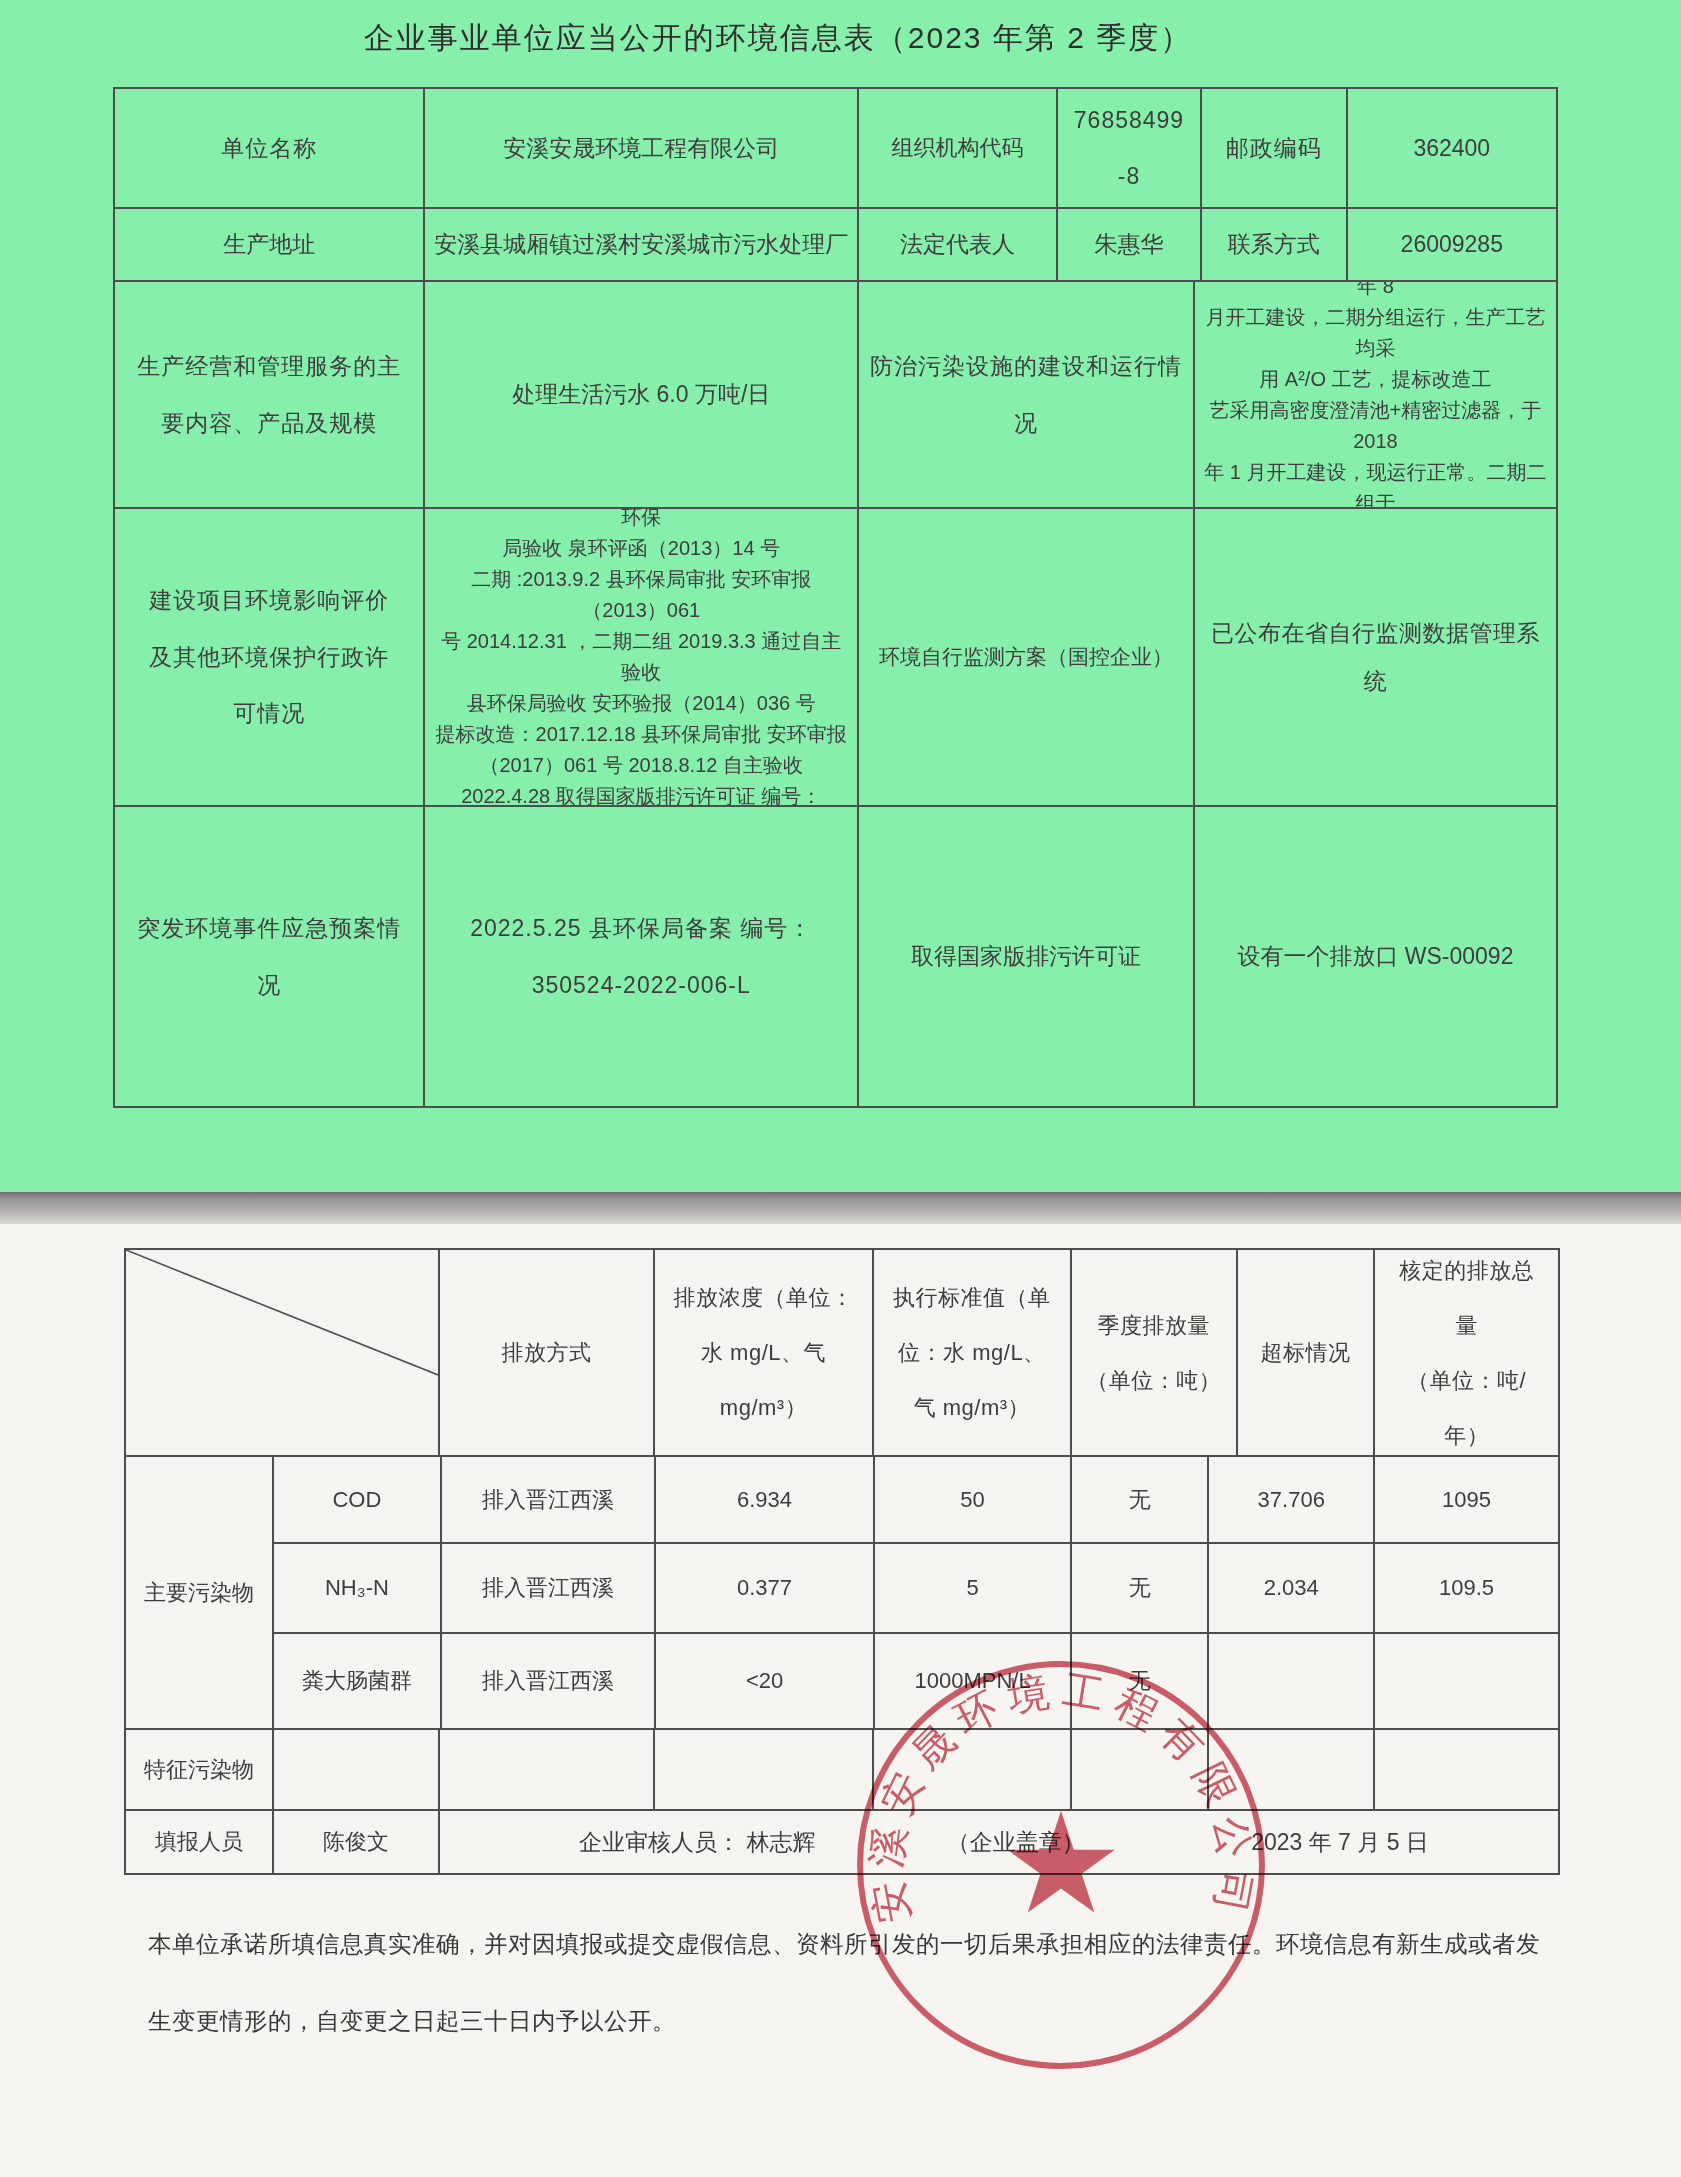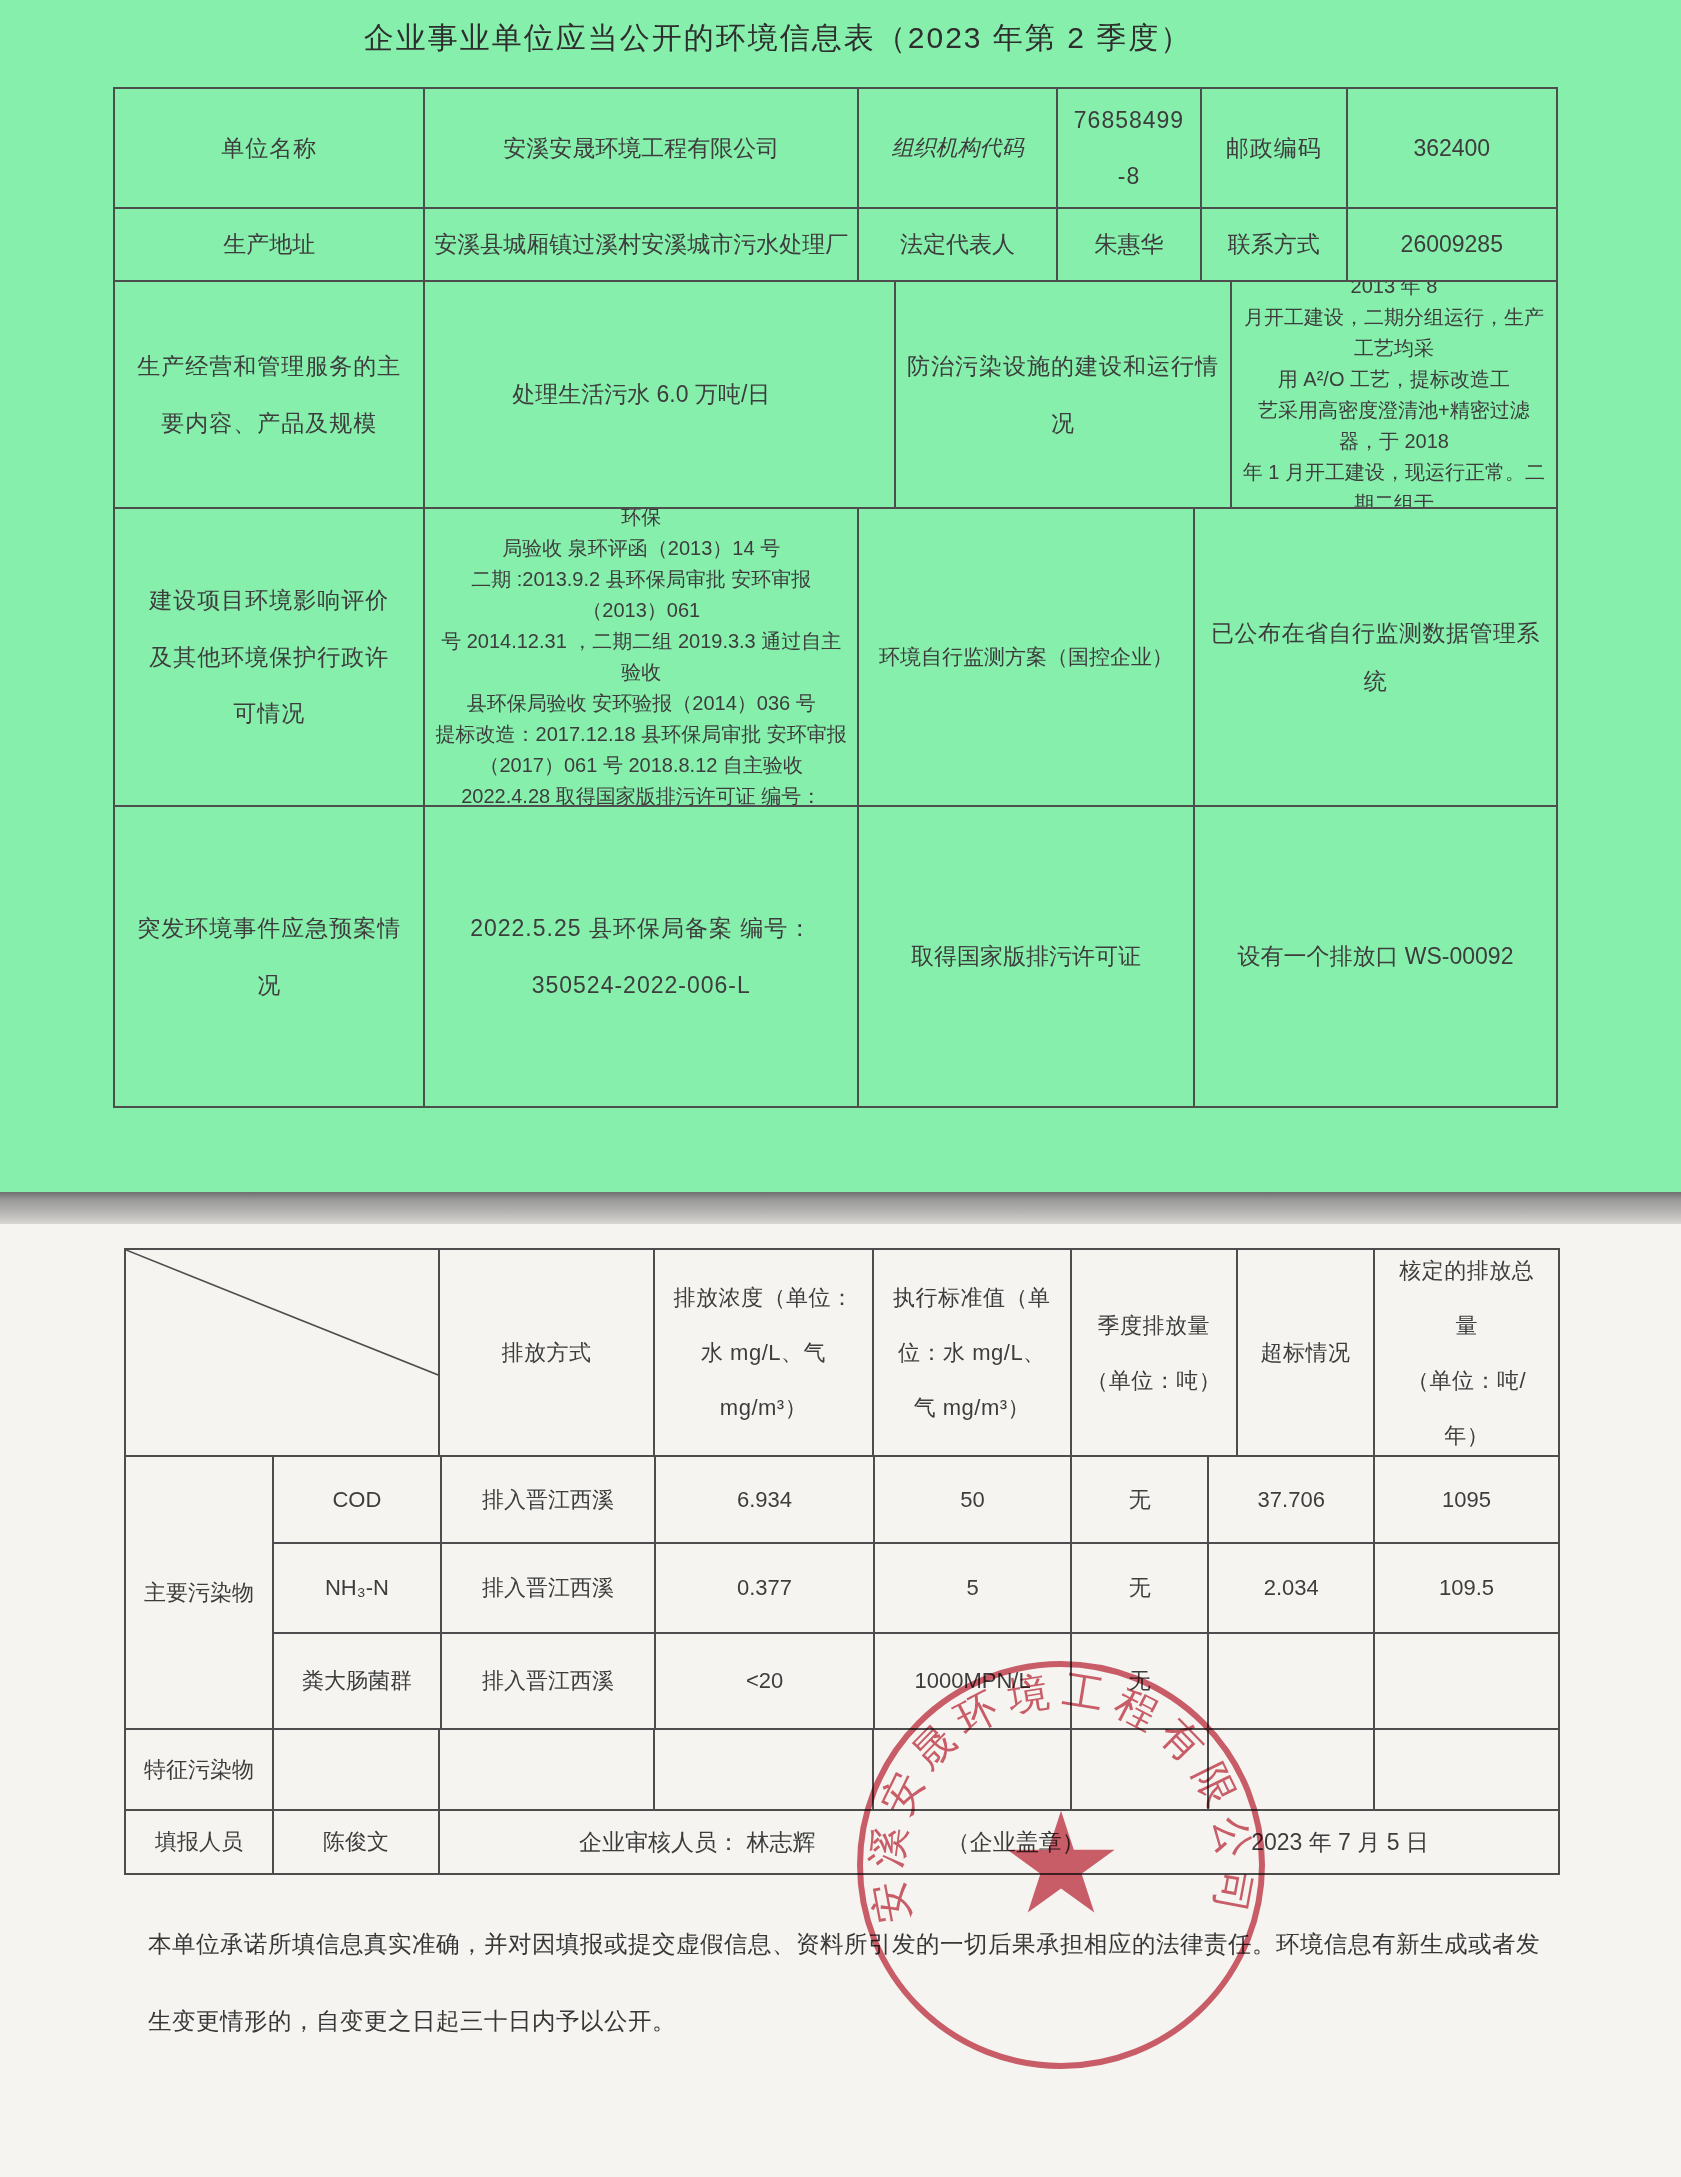--- a/index.html
+++ b/index.html
@@ -72,40 +72,40 @@
 
   <div class="page page1">
     <div class="title">企业事业单位应当公开的环境信息表（2023 年第 2 季度）</div>
   </div>
 
   <div class="tbl t1">
 
     <div class="row" style="height:118px;">
       <div class="cell w1 loose">单位名称</div>
       <div class="cell w2">安溪安晟环境工程有限公司</div>
-      <div class="cell w3" style="font-size:22px;padding:4px 22px;font-style:italic;">组织机构代码</div>
+      <div class="cell w3" style="font-size:22px;padding:4px 22px;">组织机构代码</div>
       <div class="cell w4 pre loose">76858499
 -8</div>
       <div class="cell w5 loose">邮政编码</div>
       <div class="cell w6">362400</div>
     </div>
 
     <div class="row" style="height:73px;">
       <div class="cell w1">生产地址</div>
       <div class="cell w2" style="padding:4px 6px;">安溪县城厢镇过溪村安溪城市污水处理厂</div>
       <div class="cell w3">法定代表人</div>
       <div class="cell w4">朱惠华</div>
       <div class="cell w5">联系方式</div>
       <div class="cell w6">26009285</div>
     </div>
 
     <div class="row" style="height:227px;">
       <div class="cell w1 loose">生产经营和管理服务的主要内容、产品及规模</div>
       <div class="cell w2">处理生活污水 6.0 万吨/日</div>
-      <div class="cell w34 loose" style="padding:4px 10px;margin-left:37px;">防治污染设施的建设和运行情况</div>
+      <div class="cell w34 loose" style="padding:4px 10px;">防治污染设施的建设和运行情况</div>
       <div class="cell w56 pre dense">一二期工程分别于 2006 年 5 月、2013 年 8
 月开工建设，二期分组运行，生产工艺均采
 用 A²/O 工艺，提标改造工
 艺采用高密度澄清池+精密过滤器，于 2018
 年 1 月开工建设，现运行正常。二期二组于
 2018 年 12 月投入运行。</div>
     </div>
 
     <div class="row" style="height:298px;">
       <div class="cell w1 loose" style="padding:4px 26px;">建设项目环境影响评价及其他环境保护行政许可情况</div>

